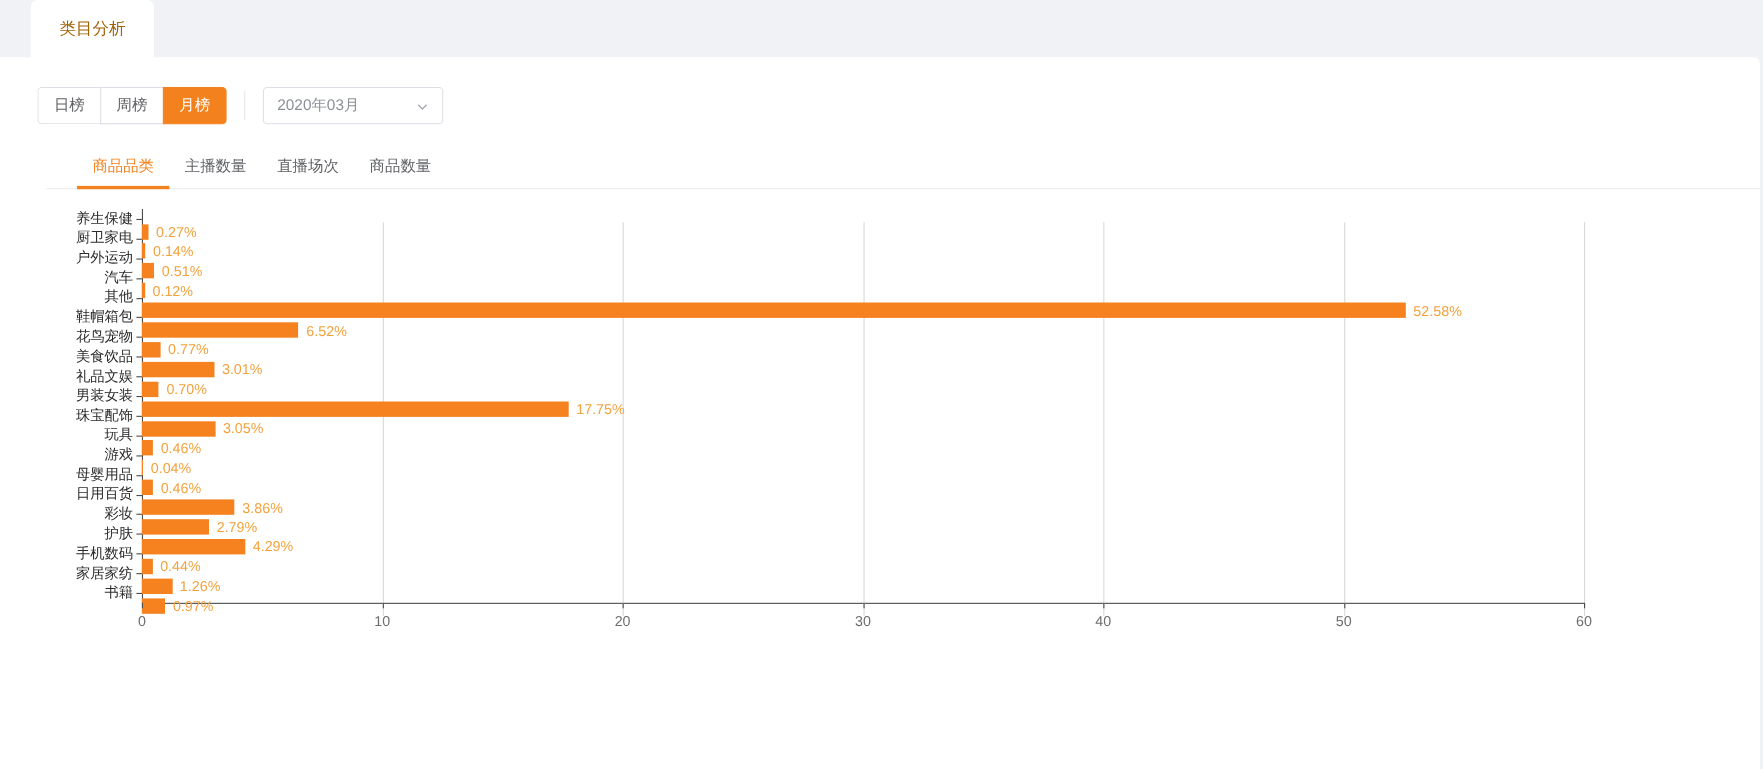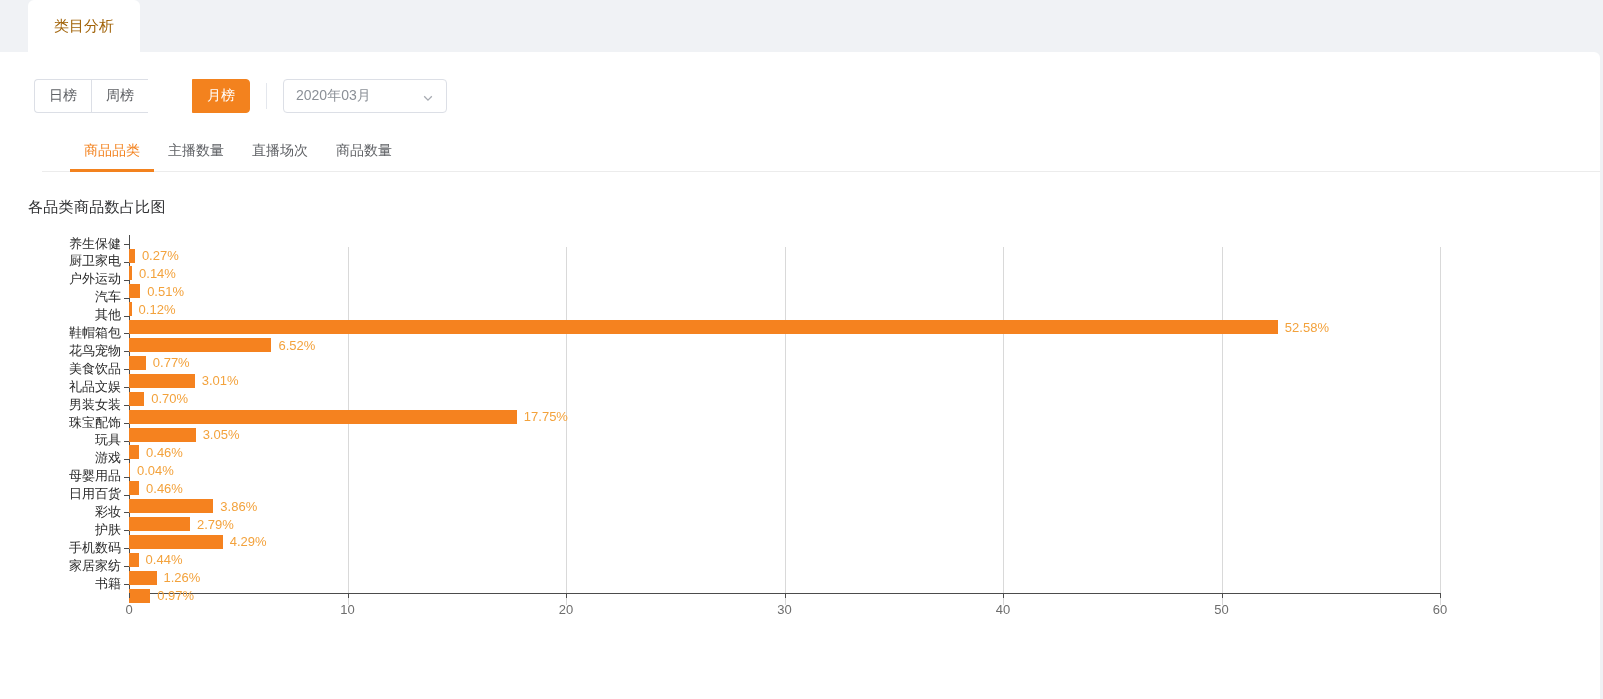--- a/index.html
+++ b/index.html
@@ -70,21 +70,21 @@
     font-size: 14px;
     color: #606266;
     background: #ffffff;
     border: 1px solid #dcdfe6;
     border-right-width: 0;
     box-sizing: border-box;
     cursor: pointer;
     white-space: nowrap;
   }
   .seg-btn:first-child { border-radius: 4px 0 0 4px; }
-  .seg-btn:last-child  { border-radius: 0 4px 4px 0; border-right-width: 1px; margin-left: 44px; }
+  .seg-btn:last-child  { border-radius: 0 4px 4px 0; border-right-width: 1px; }
   .seg-btn.active {
     background: #f3821e;
     border-color: #f3821e;
     color: #ffffff;
   }
   .divider-v {
     width: 1px;
     height: 26px;
     background: #e4e7ed;
     margin: 0 16px;
@@ -294,21 +294,20 @@
       <div class="subtab">
         <span>直播场次</span>
       </div>
       <div class="subtab">
         <span>商品数量</span>
       </div>
     </div>
     <div class="subtabs-line"></div>
   </div>
 
-  <div class="chart-title">各品类商品数占比图</div>
 
   <div class="chart">
     <div class="axis-y"></div>
     <div class="axis-x"></div>
     <div class="plot" id="plot">
         <div class="gridline" style="left: 218.5px;"></div>
         <div class="gridline" style="left: 437px;"></div>
         <div class="gridline" style="left: 655.5px;"></div>
         <div class="gridline" style="left: 874px;"></div>
         <div class="gridline" style="left: 1092.5px;"></div>

